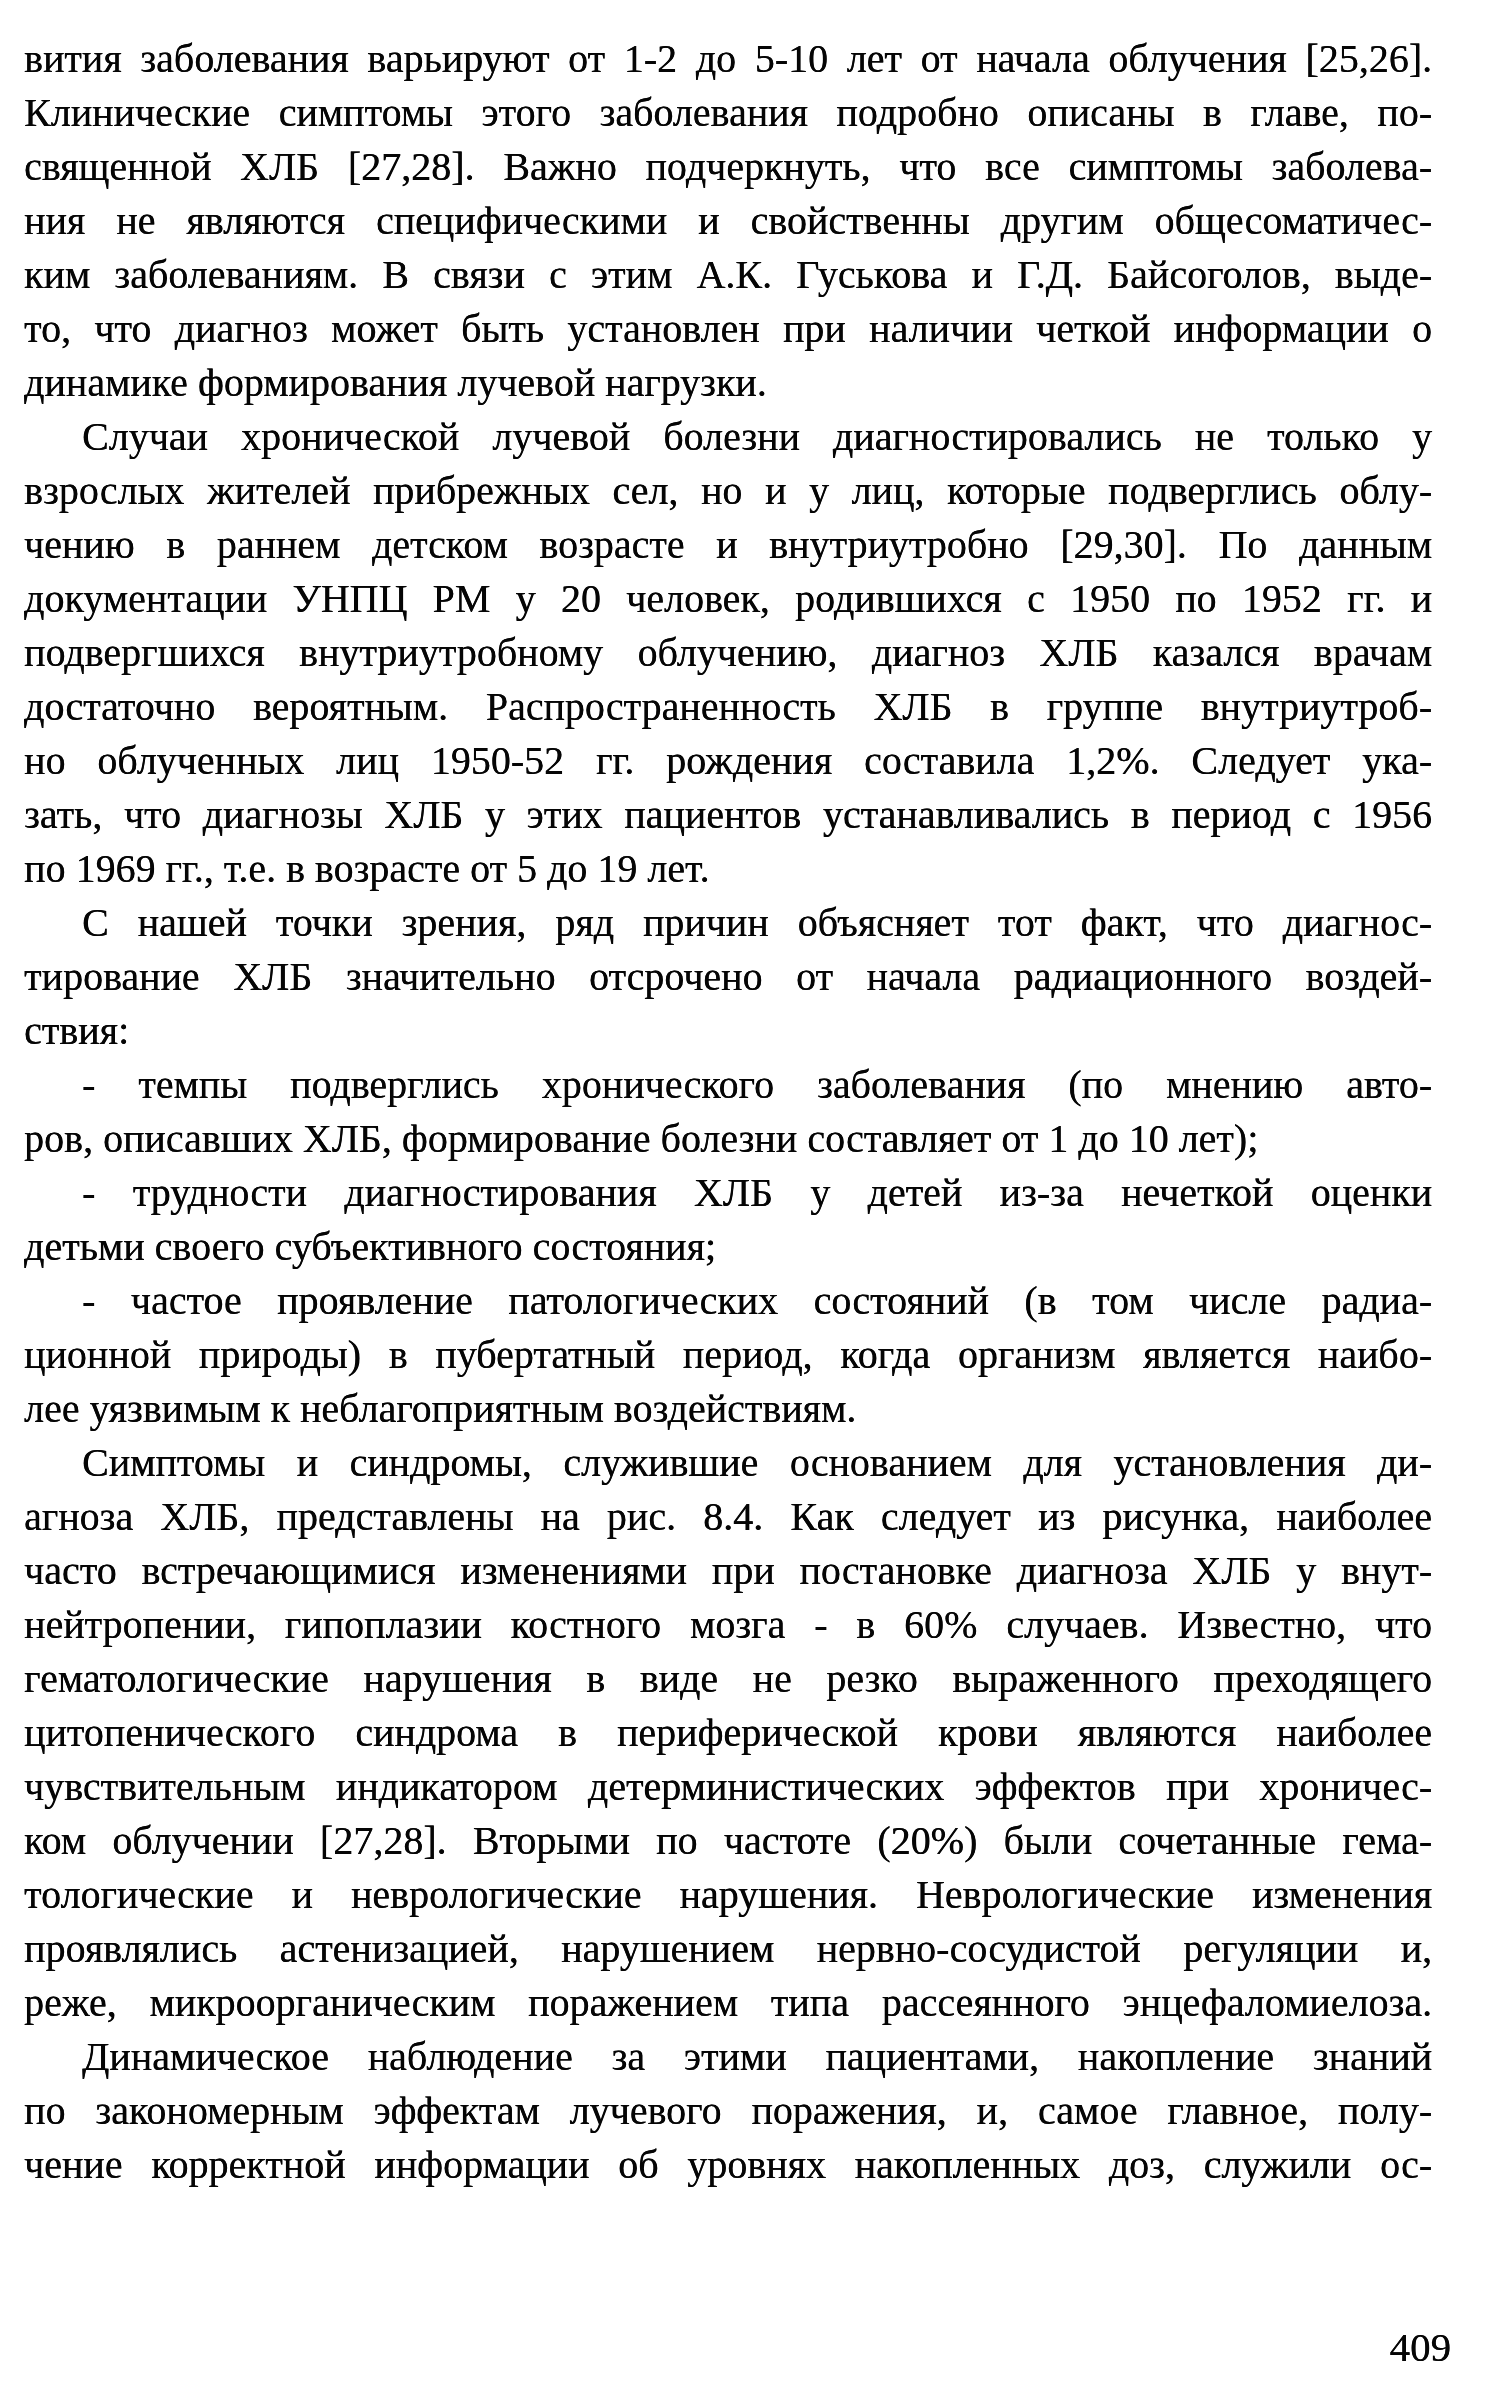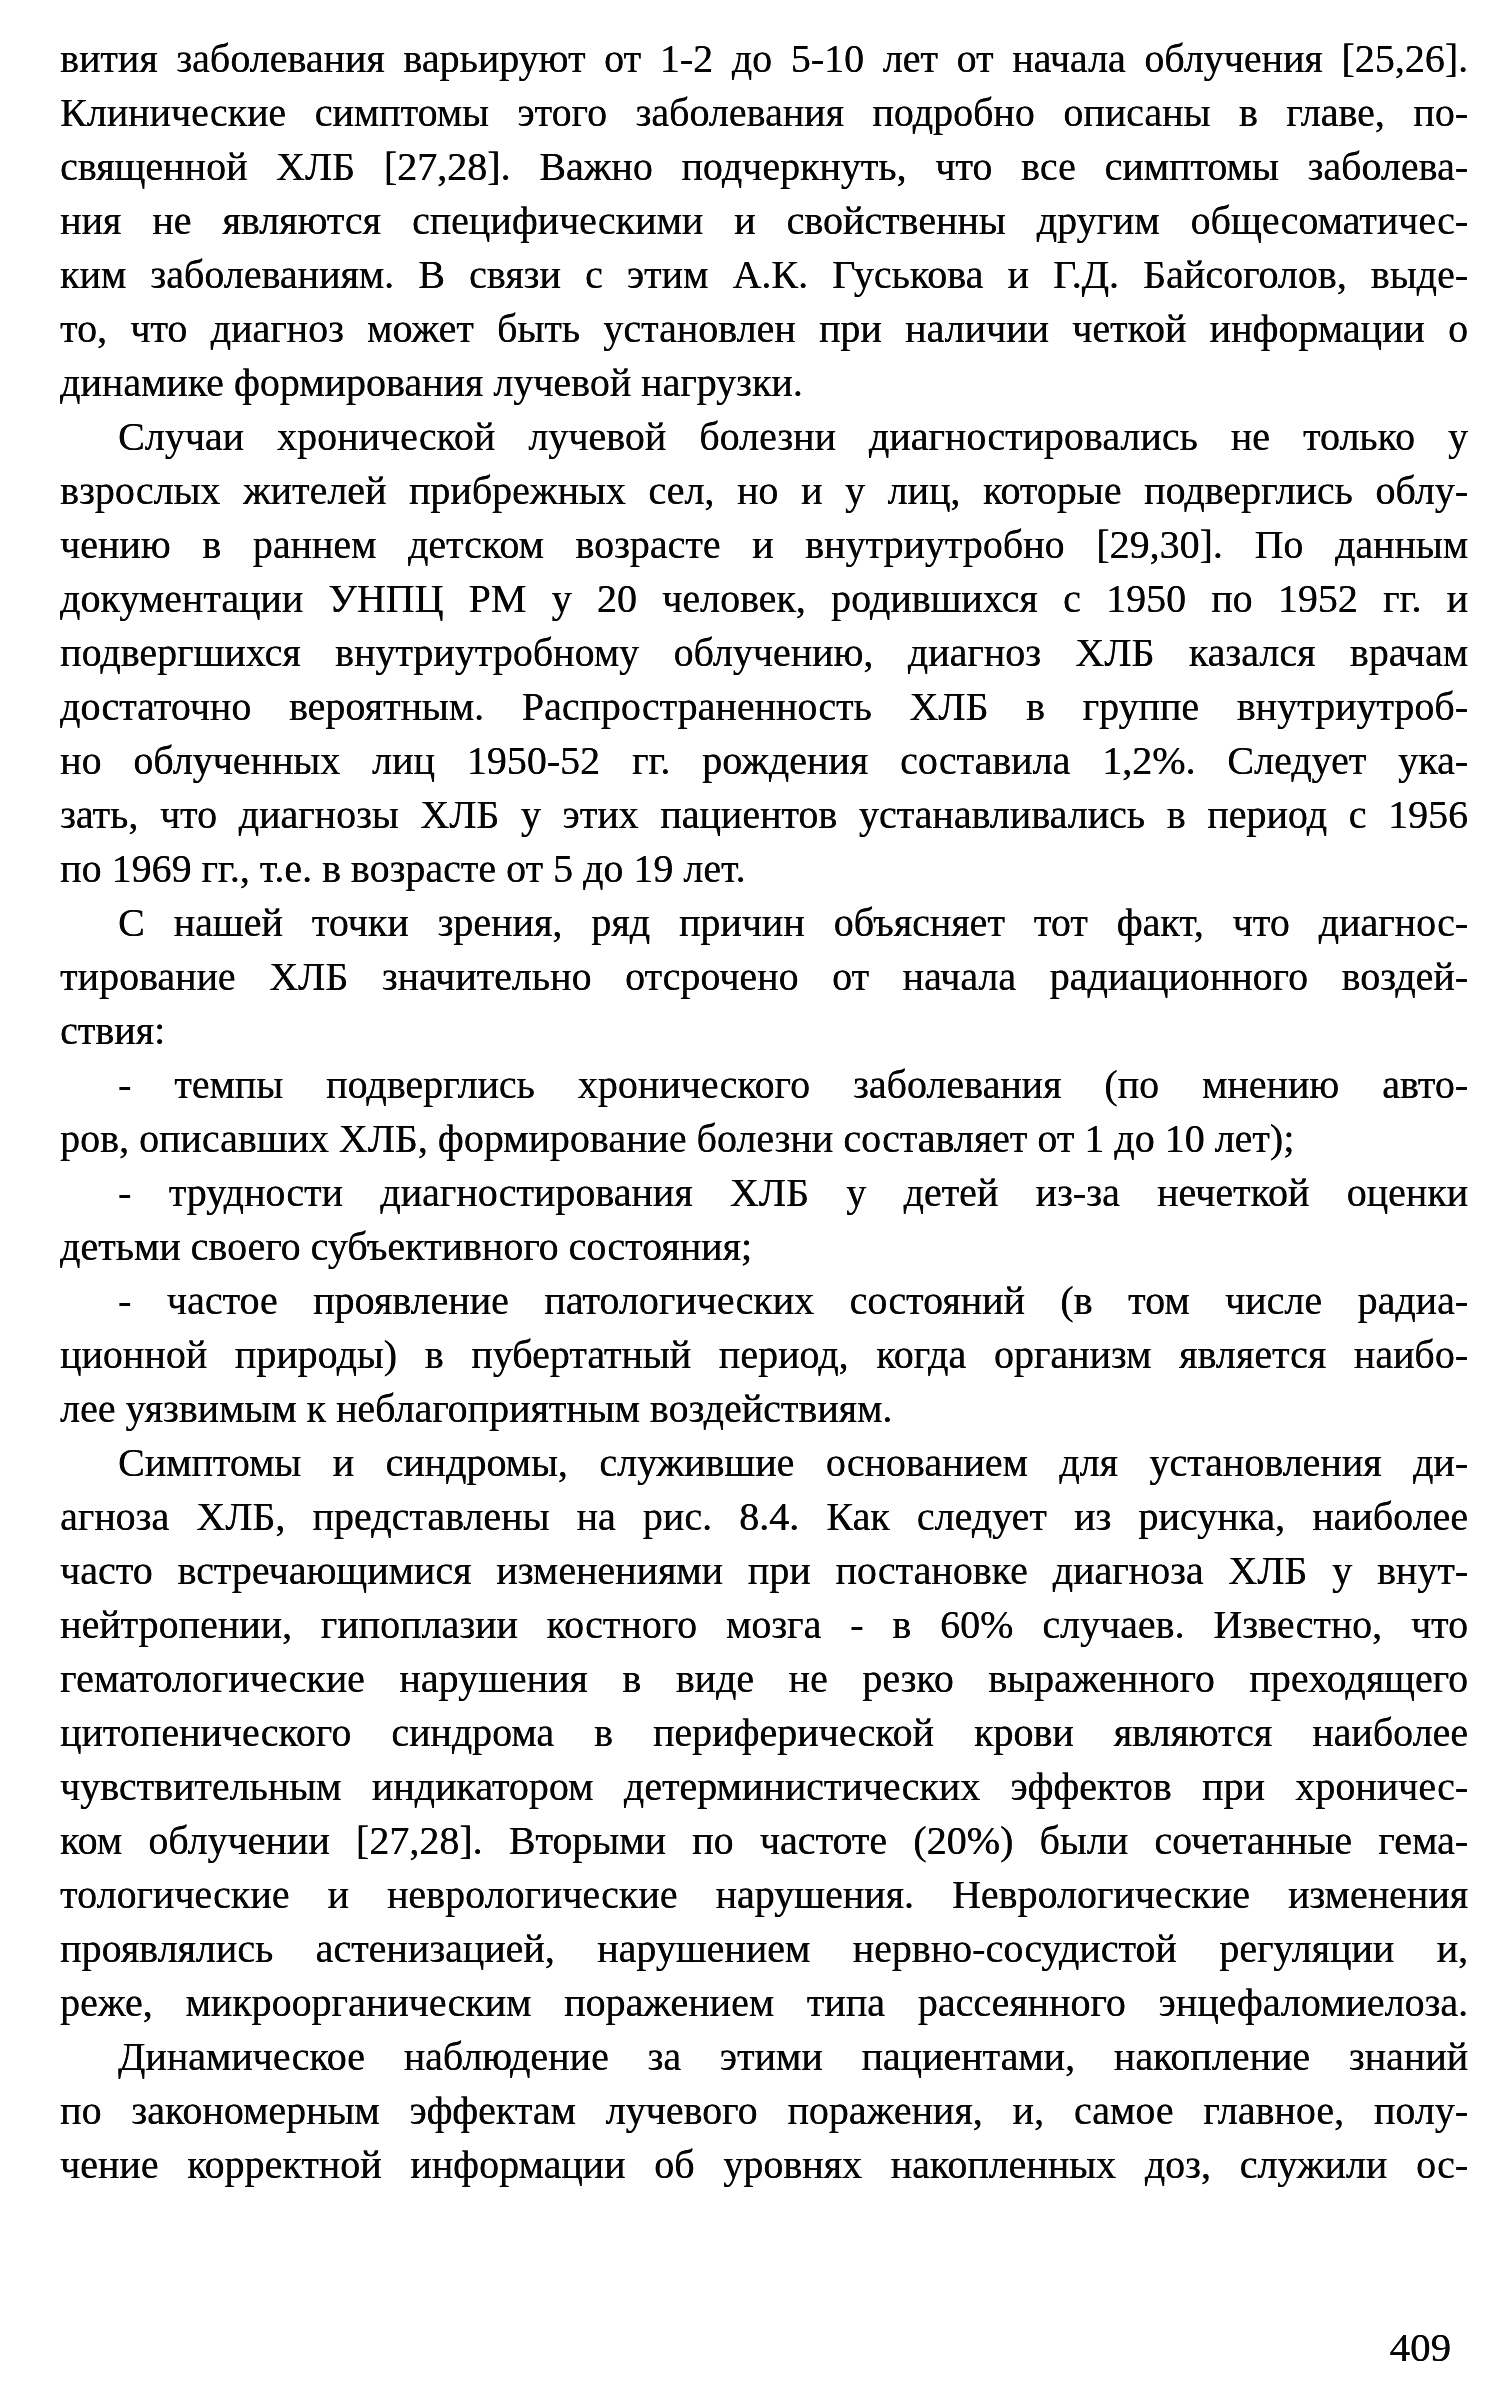--- a/index.html
+++ b/index.html
@@ -15,21 +15,21 @@
     color: #050505;
     overflow: hidden;
   }
   .page {
     position: absolute;
     inset: 0;
     background: #ffffff;
   }
   .text-block {
     position: absolute;
-    left: 60px;
+    left: 24px;
     top: 32px;
     width: 1408px;
   }
   .line {
     font-size: 40px;
     line-height: 54px;
     height: 54px;
     text-align: justify;
     text-align-last: justify;
     white-space: normal;

